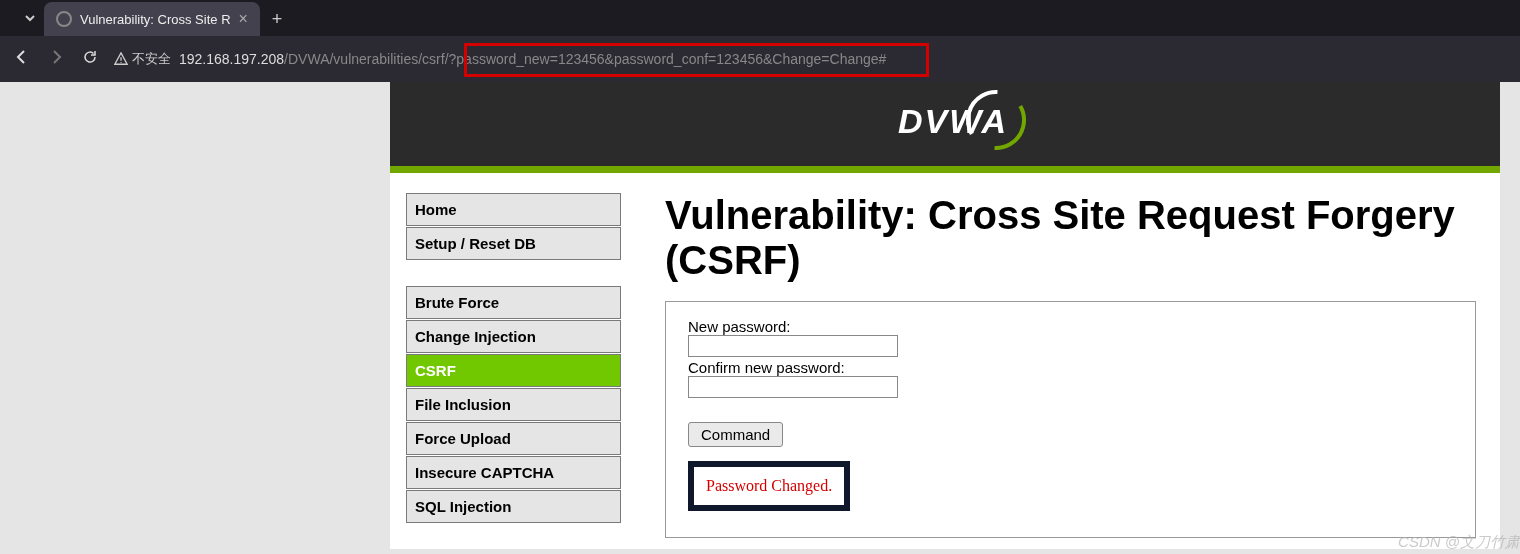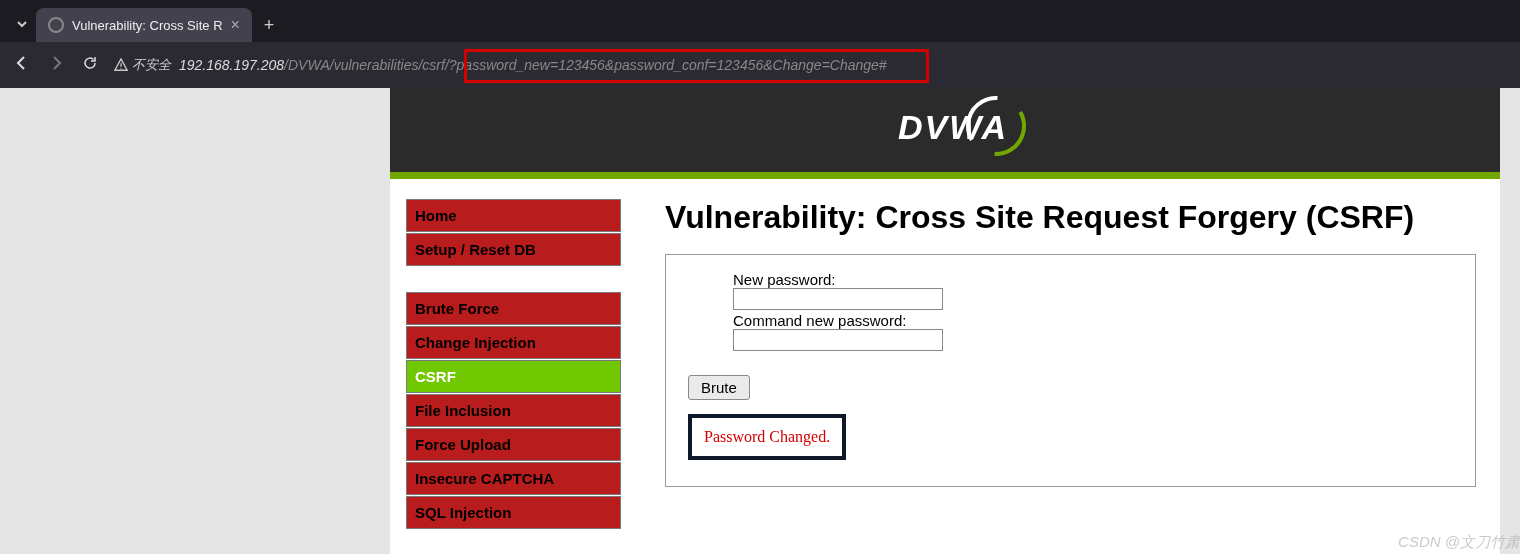--- a/index.html
+++ b/index.html
@@ -6,24 +6,24 @@
     body {
       font-family: Arial, sans-serif;
       background: #1c1b22;
       width: 1520px;
       height: 554px;
       overflow: hidden;
       position: relative;
     }
     .tab-strip {
       background: #1c1b22;
-      height: 42px;
+      height: 36px;
       display: flex;
       align-items: flex-end;
-      padding-left: 8px;
+      padding-left: 16px;
     }
     .tab-dropdown {
       color: #ccc;
       padding: 0 8px;
       display: flex;
       align-items: center;
       height: 36px;
       cursor: pointer;
     }
     .tab {
@@ -48,21 +48,20 @@
     .tab-title { flex: 1; white-space: nowrap; overflow: hidden; text-overflow: ellipsis; }
     .tab-close { color: #aaa; cursor: pointer; font-size: 16px; }
     .tab-new { color: #ccc; padding: 0 12px; font-size: 18px; cursor: pointer; height: 34px; display: flex; align-items: center;}
     .toolbar {
       background: #2b2a33;
       height: 46px;
       display: flex;
       align-items: center;
       padding: 0 12px;
       gap: 14px;
-      font-style: italic;
     }
     .nav-btn {
       color: #bbb;
       cursor: pointer;
       width: 20px;
       text-align: center;
     }
     .nav-btn svg { width: 16px; height: 16px; }
     .address-area {
       flex: 1;
@@ -124,73 +123,73 @@
       background: #fff;
       padding: 20px 0 0 0;
     }
     .sidebar {
       width: 215px;
       margin-left: 16px;
       margin-right: 44px;
     }
     .sidebar-group { margin-bottom: 26px; }
     .sidebar-item {
-      background: #b91c1c;
+      background: #e5e5e5;
       border: 1px solid #7a7a7a;
       padding: 7px 8px;
       font-size: 15px;
       font-weight: bold;
       color: #000;
       cursor: pointer;
       margin-bottom: 1px;
     }
     .sidebar-item.active {
       background: #72c800;
       color: #fff;
     }
     .main {
       flex: 1;
       padding-right: 24px;
     }
     .main h1 {
-      font-size: 32px;
+      font-size: 40px;
       font-weight: bold;
       margin-bottom: 18px;
       color: #000;
     }
     .csrf-box {
       border: 1px solid #999;
       padding: 16px 22px 26px;
     }
     .csrf-box h2 {
       font-size: 20px;
       font-weight: bold;
       margin-bottom: 26px;
     }
-    .form-row { margin-bottom: 2px; font-size: 15px; margin-left: 45px; }
+    .form-row { margin-bottom: 2px; font-size: 15px; }
     .form-row input[type="password"] {
       border: 1px solid #888;
       width: 210px;
       height: 22px;
       padding: 1px 3px;
       font-size: 14px;
       display: block;
     }
     .change-btn {
       margin-top: 22px;
       background: #eaeaea;
       border: 1px solid #888;
       border-radius: 3px;
       padding: 3px 12px;
       font-size: 15px;
       cursor: pointer;
     }
     .result-box {
       margin-top: 14px;
-      border: 4px solid #0f172a;
+      border: 6px solid #0f172a;
       display: inline-block;
       padding: 10px 12px;
       color: #d40000;
       font-family: "Times New Roman", serif;
       font-size: 16px;
     }
     .watermark {
       position: absolute;
       right: 0;
       bottom: 2px;
@@ -276,24 +275,24 @@
         </div>
       </div>
       <div class="main">
         <h1>Vulnerability: Cross Site Request Forgery (CSRF)</h1>
         <div class="csrf-box">
           <div class="form-row">
             <span>New password:</span>
             <input type="password" style="">
           </div>
           <div class="form-row">
-            <span>Command new password:</span>
+            <span>Confirm new password:</span>
             <input type="password" style="">
           </div>
-          <button class="change-btn">Brute</button>
+          <button class="change-btn">Command</button>
           <div>
             <div class="result-box">Password Changed.</div>
           </div>
         </div>
       </div>
     </div>
   </div>
 </div>
 
 <div class="watermark">CSDN @文刀竹肃</div>

